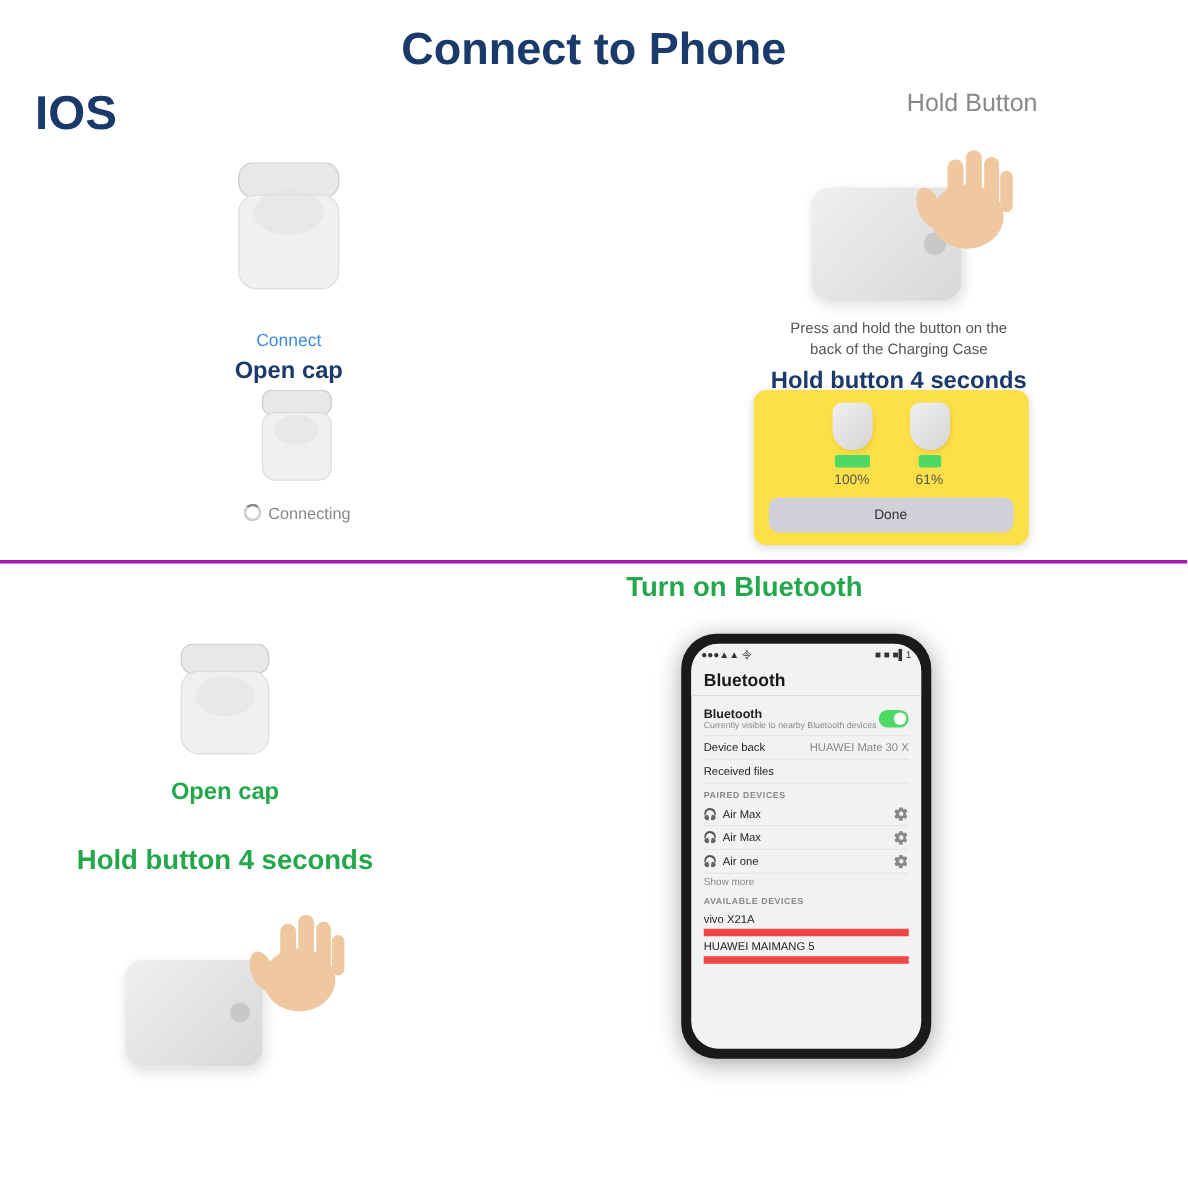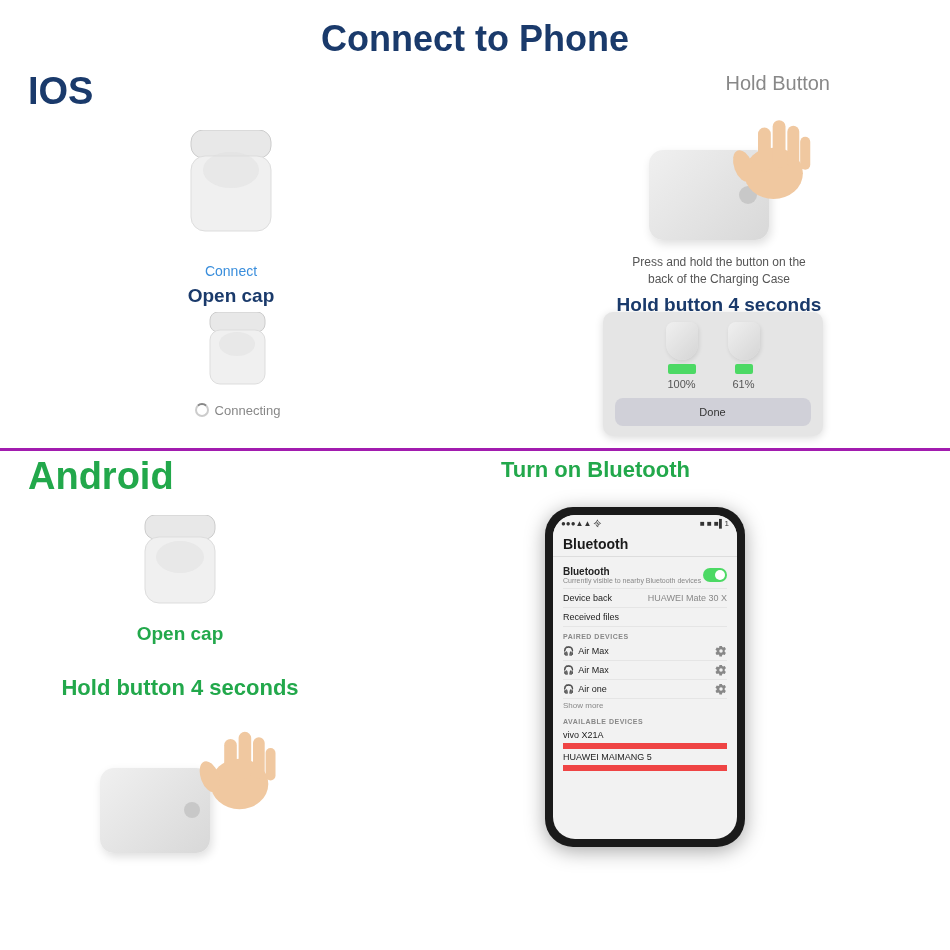--- a/index.html
+++ b/index.html
@@ -178,21 +178,21 @@
       height: 14px;
       border: 2px solid #ccc;
       border-top-color: #888;
       border-radius: 50%;
       display: inline-block;
     }
 
     
     .phone-screen-ios {
       width: 220px;
-      background: #e5e5e5;
+      background: #fde047;
       border-radius: 10px;
       padding: 10px 12px;
       box-shadow: 0 2px 8px rgba(0,0,0,0.15);
     }
 
     .battery-row {
       display: flex;
       justify-content: center;
       gap: 30px;
       margin-bottom: 8px;
@@ -545,21 +545,20 @@
             </div>
           </div>
           <button class="done-btn">Done</button>
         </div>
       </div>
     </div>
   </div>
 
   <div class="android-section">
 
-    <span class="android-label">Android</span>
     <span class="turn-on-bt-label">Turn on Bluetooth</span>
 
     <div class="android-content">
 
       <div class="android-left">
 
         <svg width="80" height="100" style="margin-top:8px;">
           <rect x="5" y="0" width="70" height="24" rx="10" ry="10" fill="#e8e8e8" stroke="#ccc" stroke-width="1"></rect>
           <rect x="5" y="22" width="70" height="66" rx="14" ry="14" fill="#f0f0f0" stroke="#ddd" stroke-width="1"></rect>
           <ellipse cx="40" cy="42" rx="24" ry="16" fill="#e0e0e0" opacity="0.5"></ellipse>

